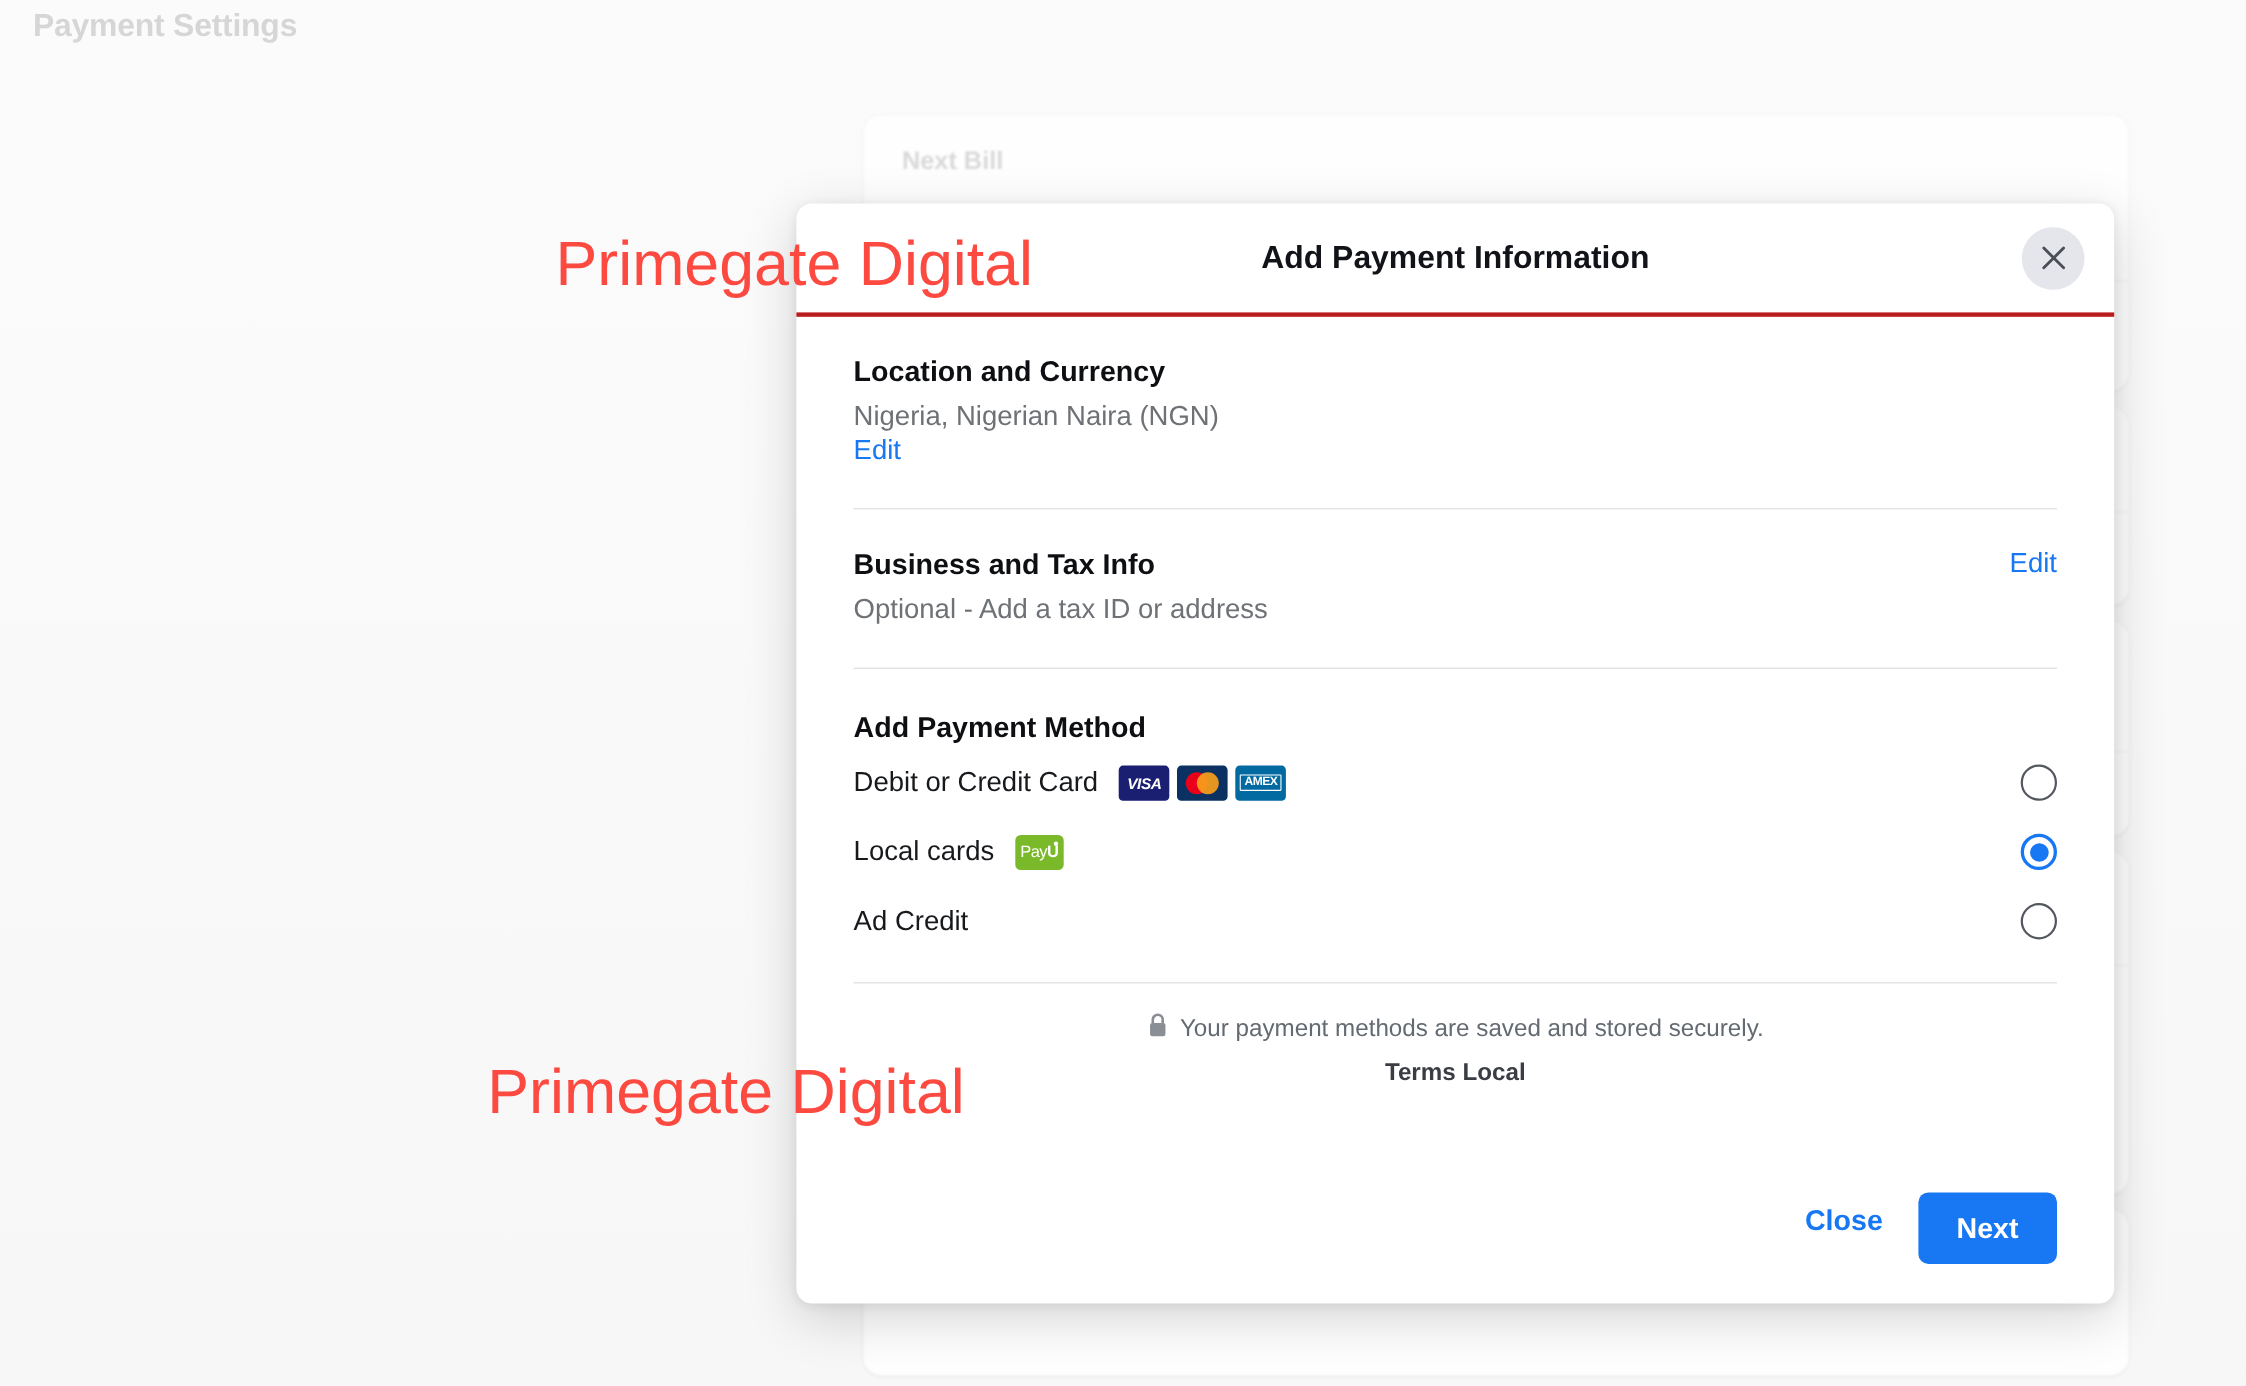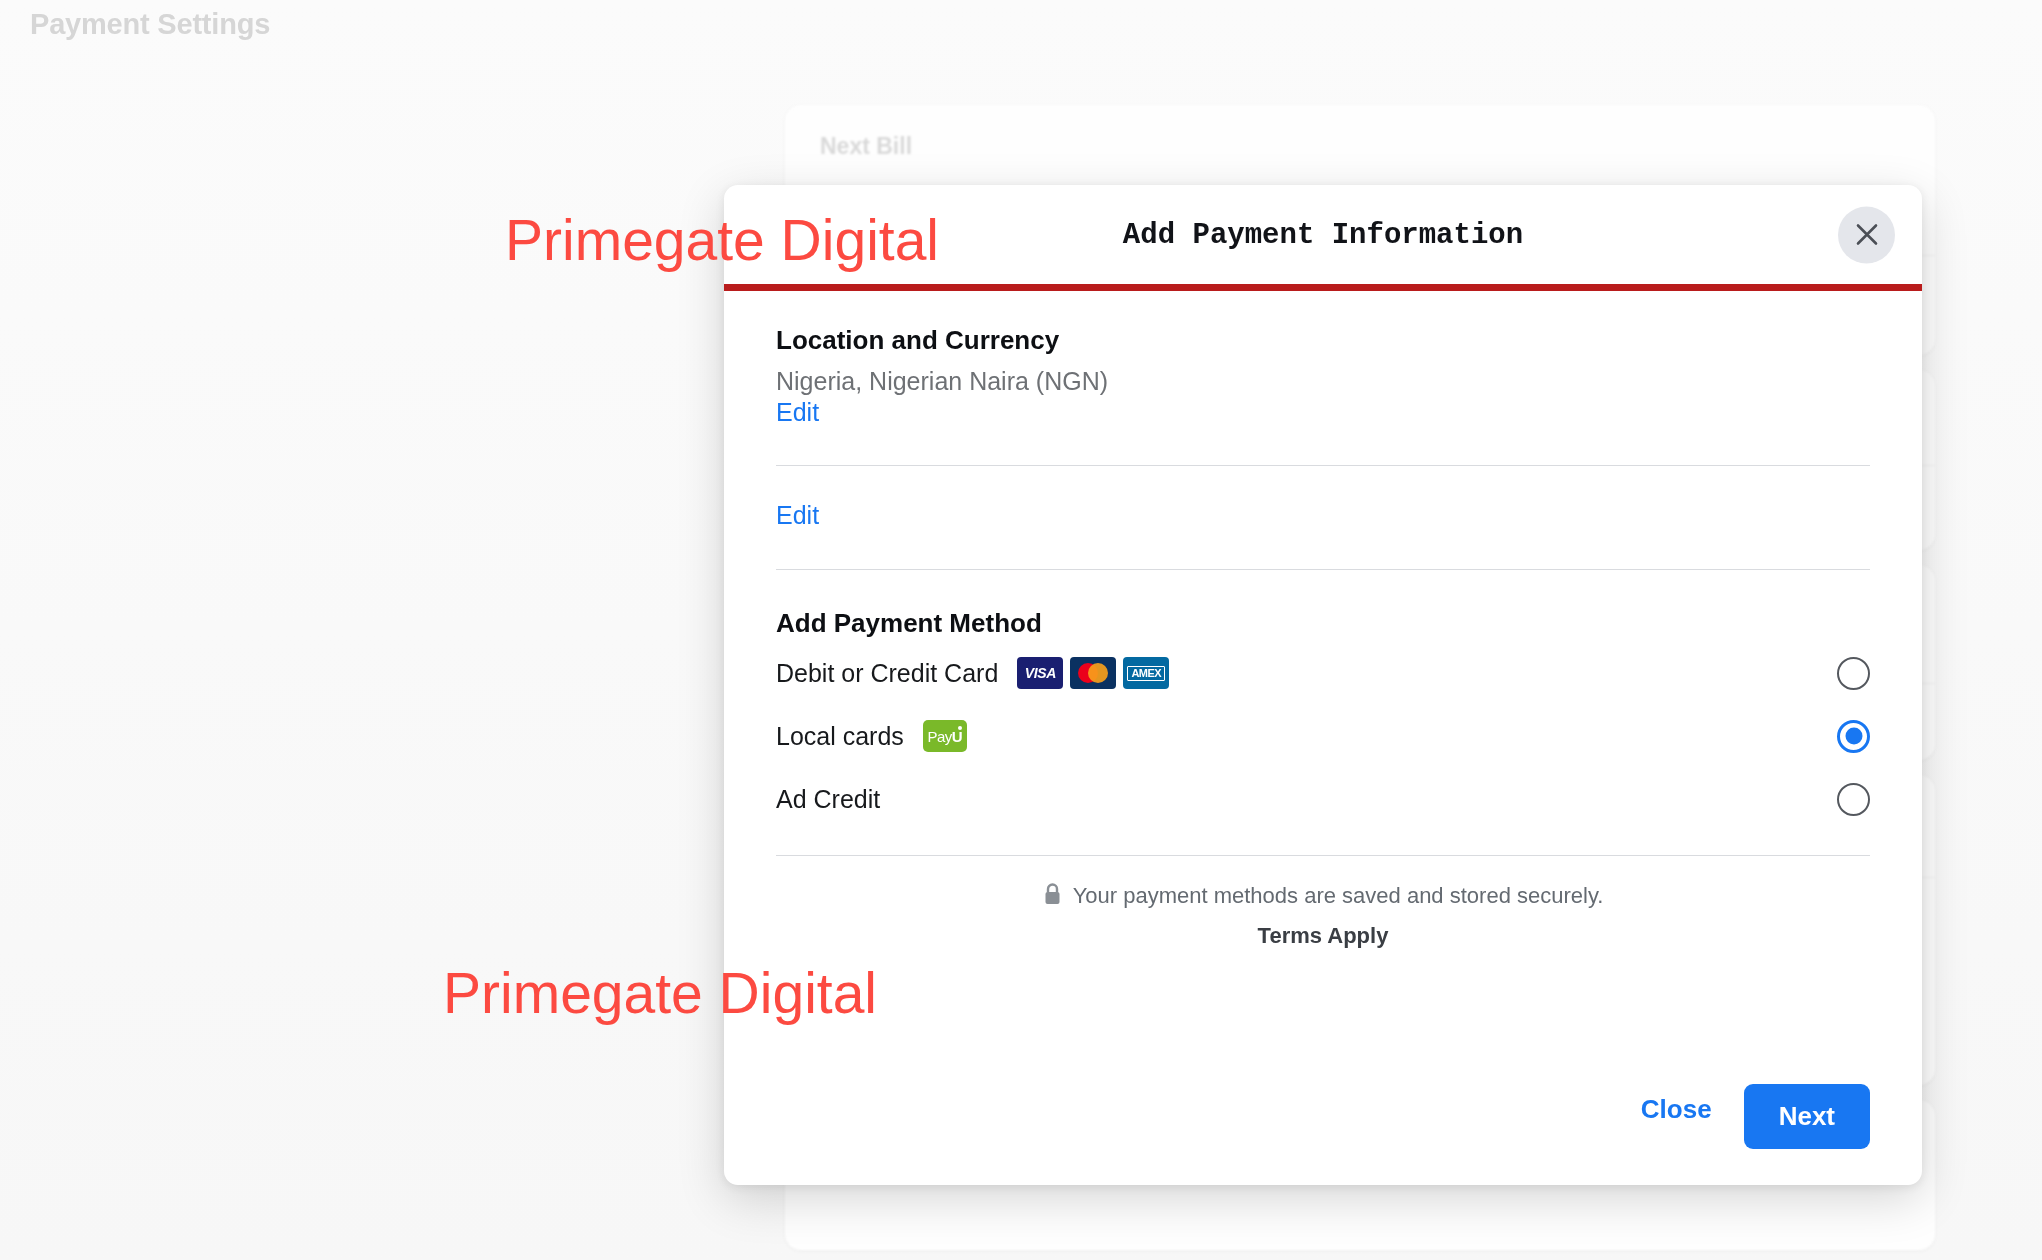--- a/index.html
+++ b/index.html
@@ -86,22 +86,21 @@
     background: #ffffff;
     border-radius: 14px;
     box-shadow: 0 14px 48px rgba(0,0,0,0.16), 0 2px 10px rgba(0,0,0,0.08);
     z-index: 20;
   }
 
   
   #modal-header {
     position: relative;
     height: 99px;
-    border-bottom: 7px solid #b91c1c;
-    font-family: Liberation Mono, monospace;
+    border-bottom: 4px solid #b91c1c;
   }
   #modal-title {
     position: absolute;
     left: 50%;
     top: 50%;
     transform: translate(-50%, -50%);
     font-size: 29px;
     font-weight: bold;
     color: #111318;
     white-space: nowrap;
@@ -408,20 +407,24 @@
     <div class="section-row" id="section-location">
       <div>
         <p class="section-title">Location and Currency</p>
         <p class="section-sub">Nigeria, Nigerian Naira (NGN)</p>
       </div>
       <button class="edit-link">Edit</button>
     </div>
     <div class="divider"></div>
 
     <div class="section-row" id="section-business">
+      <div>
+        <p class="section-title">Business and Tax Info</p>
+        <p class="section-sub">Optional - Add a tax ID or address</p>
+      </div>
       <button class="edit-link">Edit</button>
     </div>
     <div class="divider"></div>
 
     <p id="payment-method-heading">Add Payment Method</p>
 
     <div class="method-row">
       <span class="method-label">Debit or Credit Card</span>
       <span class="method-logos">
         <span class="card-chip chip-visa">
@@ -461,21 +464,21 @@
 
     <div id="secure-note">
       <span>
         <svg width="19" height="24" viewBox="0 0 19 24" aria-hidden="true">
           <path d="M5 10 V7 a4.5 4.5 0 0 1 9 0 V10" fill="none" stroke="#8a8f95" stroke-width="2.4"></path>
           <rect x="2.5" y="10" width="14" height="12" rx="2" fill="#8a8f95"></rect>
         </svg>
       </span>
       <span id="secure-text">Your payment methods are saved and stored securely.</span>
     </div>
-    <div id="terms-apply">Terms Apply</div>
+    <div id="terms-apply">Terms Local</div>
 
   </div>
 
   <div id="modal-footer">
     <button id="close-text-button">Close</button>
     <button id="next-button">Next</button>
   </div>
 
 </div>
 

